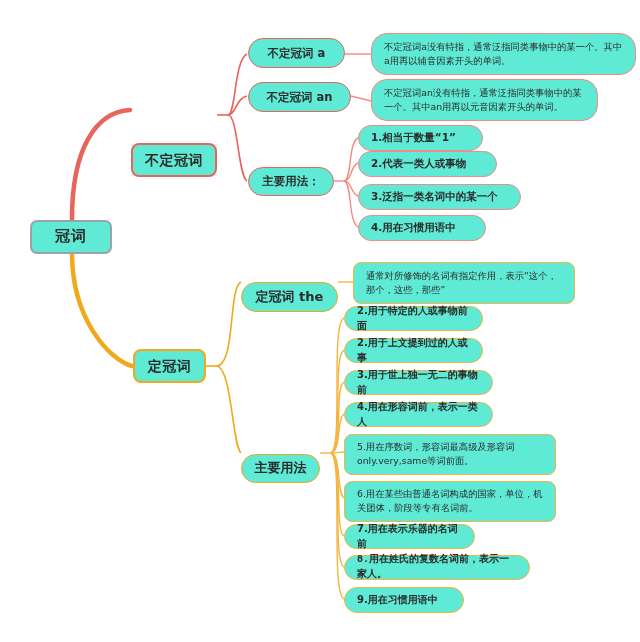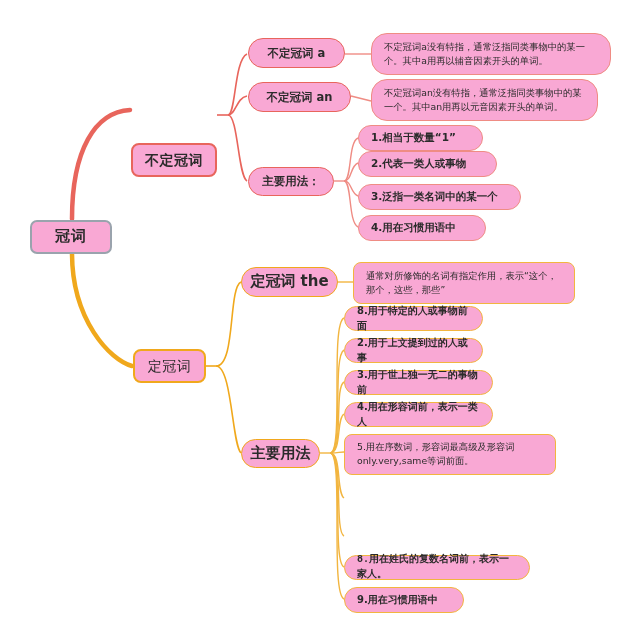--- a/index.html
+++ b/index.html
@@ -21,21 +21,21 @@
     position: absolute;
     left: 0;
     top: 0;
     width: 640px;
     height: 642px;
     pointer-events: none;
   }
   .node {
     position: absolute;
     box-sizing: border-box;
-    background: #f9a8d4;
+    background: #5eead4;
     display: flex;
     align-items: center;
     justify-content: center;
     text-align: center;
     color: #2b2b2b;
     line-height: 1.45;
     z-index: 2;
   }
   .node.left-align {
     justify-content: flex-start;
@@ -74,28 +74,29 @@
     border-radius: 16px;
     font-size: 9.3px;
     padding: 5px 12px;
     line-height: 1.55;
   }
   
   .n-yel-main {
     border: 2px solid #f0a81c;
     border-radius: 8px;
     font-size: 14px;
-    font-weight: normal;
+    font-weight: bold;
     letter-spacing: 0.5px;
   }
   .n-yel-pill {
     border: 1.6px solid #f0a81c;
     border-radius: 18px;
-    font-size: 15px;
-    font-weight: bold;
+    font-size: 13px;
+    font-weight: bold;
+    margin-top: 15px;
   }
   .n-yel-leaf {
     border: 1.4px solid #f2b53f;
     border-radius: 16px;
     font-size: 10px;
     font-weight: bold;
   }
   .n-yel-text {
     border: 1.4px solid #f2b53f;
     border-radius: 8px;
@@ -165,21 +166,21 @@
   </div>
 
   <div class="node n-red-pill" style="left:248px; top:82px; width:103px; height:30px;">
     <span>不定冠词 an</span>
   </div>
 
   <div class="node n-red-pill" style="left:248px; top:167px; width:86px; height:29px;">
     <span>主要用法：</span>
   </div>
 
-  <div class="node n-red-text left-align two-line" style="left:371px; top:33px; width:240px; min-height:42px;">
+  <div class="node n-red-text left-align two-line" style="left:371px; top:33px; width:265px; min-height:42px;">
     <span>不定冠词a没有特指，通常泛指同类事物中的某一个。其中a用再以辅音因素开头的单词。</span>
   </div>
 
   <div class="node n-red-text left-align two-line" style="left:371px; top:79px; width:227px; min-height:42px;">
     <span>不定冠词an没有特指，通常泛指同类事物中的某一个。其中an用再以元音因素开头的单词。</span>
   </div>
 
   <div class="node n-red-leaf left-align" style="left:358px; top:125px; width:125px; height:26px; padding:0 12px;">
     <span>1.相当于数量“1”</span>
   </div>
@@ -203,34 +204,40 @@
 
   <div class="node n-yel-pill" style="left:241px; top:439px; width:79px; height:29px;">
     <span>主要用法</span>
   </div>
 
   <div class="node n-yel-text left-align two-line" style="left:353px; top:262px; width:222px; min-height:42px;">
     <span>通常对所修饰的名词有指定作用，表示“这个，那个，这些，那些”</span>
   </div>
 
   <div class="node n-yel-leaf left-align" style="left:344px; top:306px; width:139px; height:25px; padding:0 12px;">
-    <span>8.用于特定的人或事物前面</span>
+    <span>2.用于特定的人或事物前面</span>
   </div>
   <div class="node n-yel-leaf left-align" style="left:344px; top:338px; width:139px; height:25px; padding:0 12px;">
     <span>2.用于上文提到过的人或事</span>
   </div>
   <div class="node n-yel-leaf left-align" style="left:344px; top:370px; width:149px; height:25px; padding:7px 12px;">
     <span>3.用于世上独一无二的事物前</span>
   </div>
   <div class="node n-yel-leaf left-align" style="left:344px; top:402px; width:149px; height:25px; padding:0 12px;">
     <span>4.用在形容词前，表示一类人</span>
   </div>
   <div class="node n-yel-text left-align two-line" style="left:344px; top:434px; width:212px; min-height:38px;">
     <span>5.用在序数词，形容词最高级及形容词only.very,same等词前面。</span>
   </div>
+  <div class="node n-yel-text left-align two-line" style="left:344px; top:481px; width:212px; min-height:38px;">
+    <span>6.用在某些由普通名词构成的国家，单位，机关团体，阶段等专有名词前。</span>
+  </div>
+  <div class="node n-yel-leaf left-align" style="left:344px; top:524px; width:131px; height:25px; padding:0 12px;">
+    <span>7.用在表示乐器的名词前</span>
+  </div>
   <div class="node n-yel-leaf left-align" style="left:344px; top:555px; width:186px; height:25px; padding:0 12px;font-family:Liberation Mono, monospace;">
     <span>8.用在姓氏的复数名词前，表示一家人。</span>
   </div>
   <div class="node n-yel-leaf left-align" style="left:344px; top:587px; width:120px; height:25px; padding:12px 12px;">
     <span>9.用在习惯用语中</span>
   </div>
 
 </div>
 
 </body></html>

